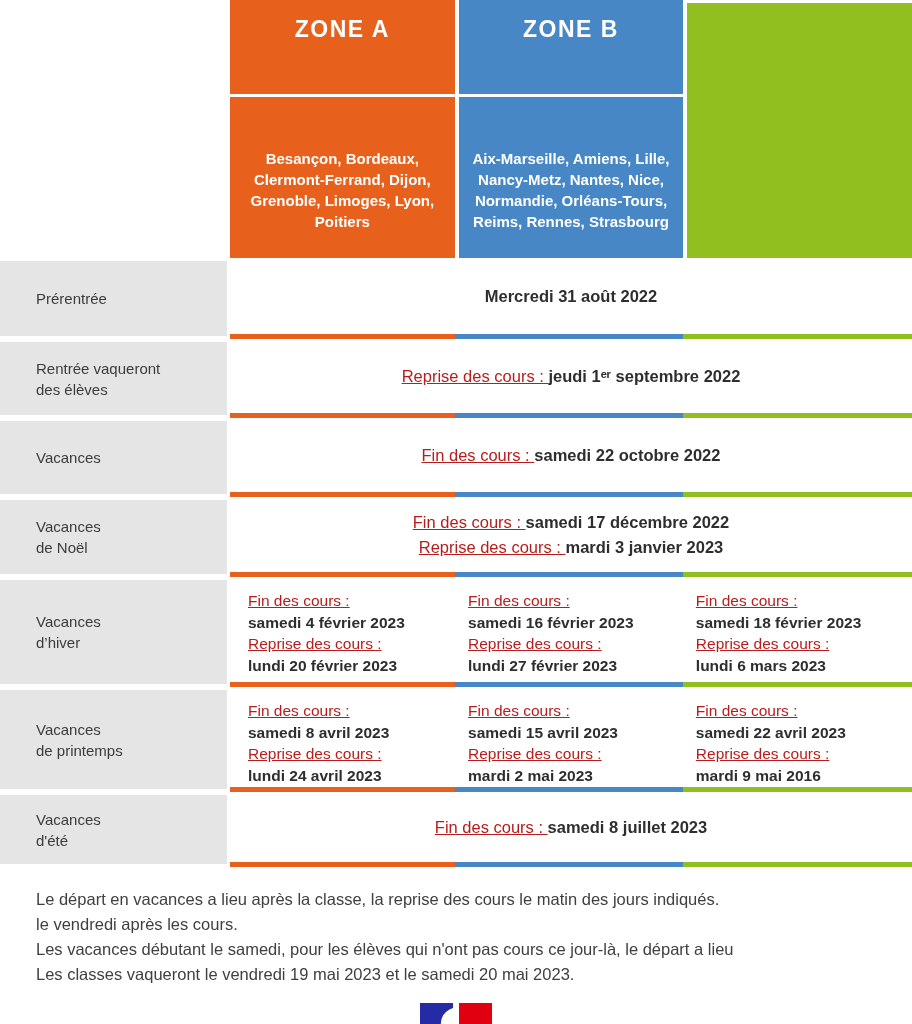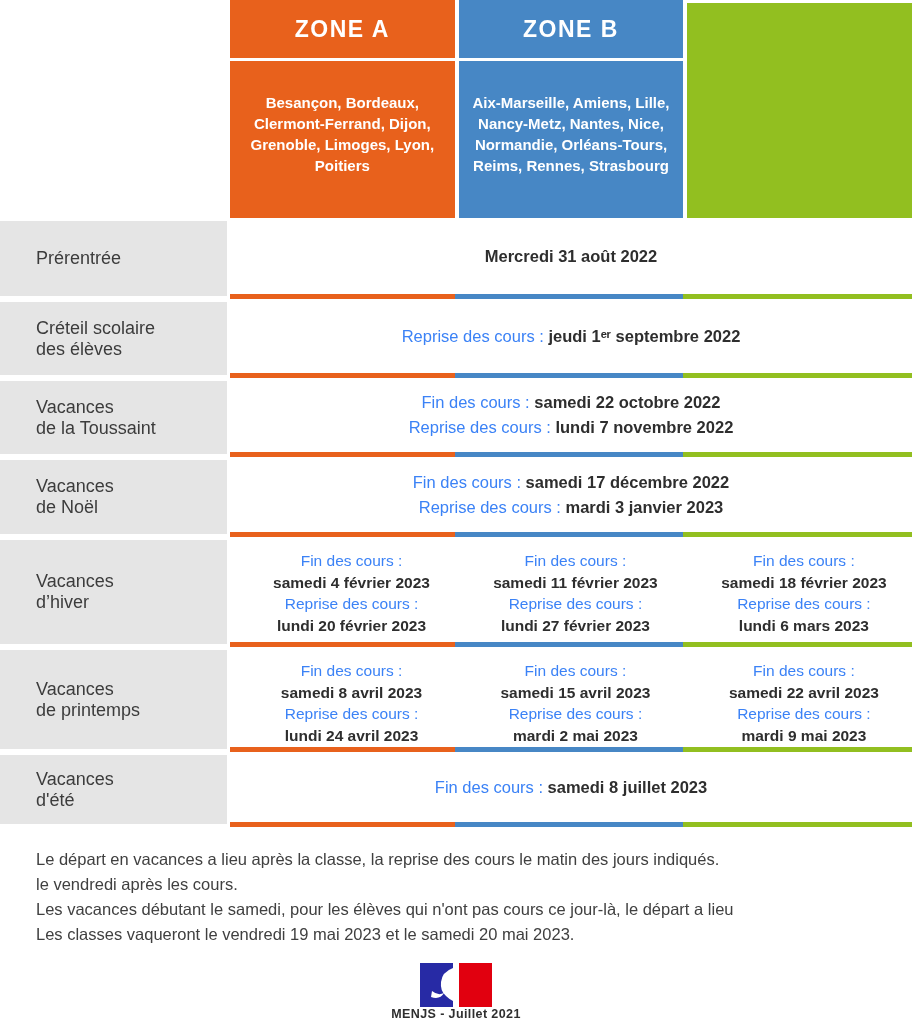--- a/index.html
+++ b/index.html
@@ -3,52 +3,52 @@
 <meta charset="utf-8">
 <style>
   html,body{margin:0;padding:0;background:#fff;}
   .page{
     width:912px;height:1024px;background:#fff;overflow:hidden;
     font-family:"Liberation Sans","DejaVu Sans",sans-serif;
     -webkit-font-smoothing:antialiased;
   }
   
   .zones{display:flex;margin-left:230px;}
-  .zone-col{flex:1;display:flex;flex-direction:column;height:218px;margin-right:4px;}
+  .zone-col{flex:1;display:flex;flex-direction:column;height:258px;margin-right:4px;gap:36px;}
   .zone-col:last-child{margin-right:0;}
   .zone-title{
     height:58px;display:flex;align-items:center;justify-content:center;
     color:#fff;font-weight:700;font-size:23px;letter-spacing:1.5px;
   }
   .zone-sep{height:3px;background:#fff;}
   .zone-cities{
     flex:1;display:flex;align-items:center;justify-content:center;
     color:#fff;font-weight:700;font-size:15px;line-height:21px;
     text-align:center;padding:4px 8px 16px 8px;box-sizing:border-box;
   }
   
   .row{display:flex;}
   .label-wrap{width:227px;box-sizing:border-box;padding:3px 0;}
   .row-label{
     height:100%;background:#e5e5e5;box-sizing:border-box;
     display:flex;flex-direction:column;justify-content:center;
-    padding-left:36px;color:#3c3c3c;font-size:18px;line-height:21px;font-weight:500;
+    padding-left:36px;color:#3c3c3c;font-size:15px;line-height:21px;font-weight:500;
   }
   .row-right{flex:1;margin-left:3px;display:flex;flex-direction:column;}
-  .row-body{flex:1;background:#fff;text-align:center;}
+  .row-body{flex:1;background:#fff;}
   .row-body.shared{
     display:flex;flex-direction:column;align-items:center;justify-content:center;
     font-size:16.5px;line-height:25px;
   }
   .row-body.split{display:flex;font-size:15.5px;line-height:21.5px;}
   .cell{box-sizing:border-box;padding-top:13px;}
   .cell-a{width:33%;padding-left:18px;}
   .cell-b{width:33.4%;padding-left:13px;}
   .cell-c{width:33.6%;padding-left:13px;}
-  .prefix{color:#3b82f6;font-weight:400;}
+  .prefix{color:#b91c1c;font-weight:400;text-decoration:underline;}
   .val{color:#2e2e2e;font-weight:700;}
   .row-bar{height:5px;display:flex;}
   .row-bar .seg{display:block;height:100%;}
   .seg.a{width:33%;}
   .seg.b{width:33.4%;}
   .seg.c{width:33.6%;}
   .h81{min-height:81px;}  .h79{min-height:79px;}  .h80{min-height:80px;}
   .h110{min-height:110px;} .h105{min-height:105px;} .h75{min-height:75px;}
   
   .notes{margin:20px 40px 0 36px;color:#404040;font-size:16.5px;line-height:25px;font-weight:500;}
@@ -91,47 +91,45 @@
         <span class="seg a" style="background: rgb(232, 97, 28);"></span>
           <span class="seg b" style="background: rgb(71, 135, 197);"></span>
           <span class="seg c" style="background: rgb(146, 191, 32);"></span>
       </div>
     </div>
   </div>
 
   <div class="row h79">
     <div class="label-wrap">
       <div class="row-label">
-        <div>Créteil scolaire</div>
+        <div>Rentrée vaqueront</div>
         <div>des élèves</div>
       </div>
     </div>
     <div class="row-right">
       <div class="row-body shared">
         <div><span class="prefix">Reprise des cours : </span><span class="val">jeudi 1ᵉʳ septembre 2022</span></div>
       </div>
       <div class="row-bar">
         <span class="seg a" style="background: rgb(232, 97, 28);"></span>
           <span class="seg b" style="background: rgb(71, 135, 197);"></span>
           <span class="seg c" style="background: rgb(146, 191, 32);"></span>
       </div>
     </div>
   </div>
 
   <div class="row h79">
     <div class="label-wrap">
       <div class="row-label">
         <div>Vacances</div>
-        <div>de la Toussaint</div>
       </div>
     </div>
     <div class="row-right">
       <div class="row-body shared">
         <div><span class="prefix">Fin des cours : </span><span class="val">samedi 22 octobre 2022</span></div>
-        <div><span class="prefix">Reprise des cours : </span><span class="val">lundi 7 novembre 2022</span></div>
       </div>
       <div class="row-bar">
         <span class="seg a" style="background: rgb(232, 97, 28);"></span>
           <span class="seg b" style="background: rgb(71, 135, 197);"></span>
           <span class="seg c" style="background: rgb(146, 191, 32);"></span>
       </div>
     </div>
   </div>
 
   <div class="row h80">
@@ -164,21 +162,21 @@
     <div class="row-right">
       <div class="row-body split">
         <div class="cell cell-a">
           <div class="prefix">Fin des cours :</div>
           <div class="val">samedi 4 février 2023</div>
           <div class="prefix">Reprise des cours :</div>
           <div class="val">lundi 20 février 2023</div>
         </div>
         <div class="cell cell-b">
           <div class="prefix">Fin des cours :</div>
-          <div class="val">samedi 11 février 2023</div>
+          <div class="val">samedi 16 février 2023</div>
           <div class="prefix">Reprise des cours :</div>
           <div class="val">lundi 27 février 2023</div>
         </div>
         <div class="cell cell-c">
           <div class="prefix">Fin des cours :</div>
           <div class="val">samedi 18 février 2023</div>
           <div class="prefix">Reprise des cours :</div>
           <div class="val">lundi 6 mars 2023</div>
         </div>
       </div>
@@ -208,21 +206,21 @@
         <div class="cell cell-b">
           <div class="prefix">Fin des cours :</div>
           <div class="val">samedi 15 avril 2023</div>
           <div class="prefix">Reprise des cours :</div>
           <div class="val">mardi 2 mai 2023</div>
         </div>
         <div class="cell cell-c">
           <div class="prefix">Fin des cours :</div>
           <div class="val">samedi 22 avril 2023</div>
           <div class="prefix">Reprise des cours :</div>
-          <div class="val">mardi 9 mai 2023</div>
+          <div class="val">mardi 9 mai 2016</div>
         </div>
       </div>
       <div class="row-bar">
         <span class="seg a" style="background: rgb(232, 97, 28);"></span>
           <span class="seg b" style="background: rgb(71, 135, 197);"></span>
           <span class="seg c" style="background: rgb(146, 191, 32);"></span>
       </div>
     </div>
   </div>
 

